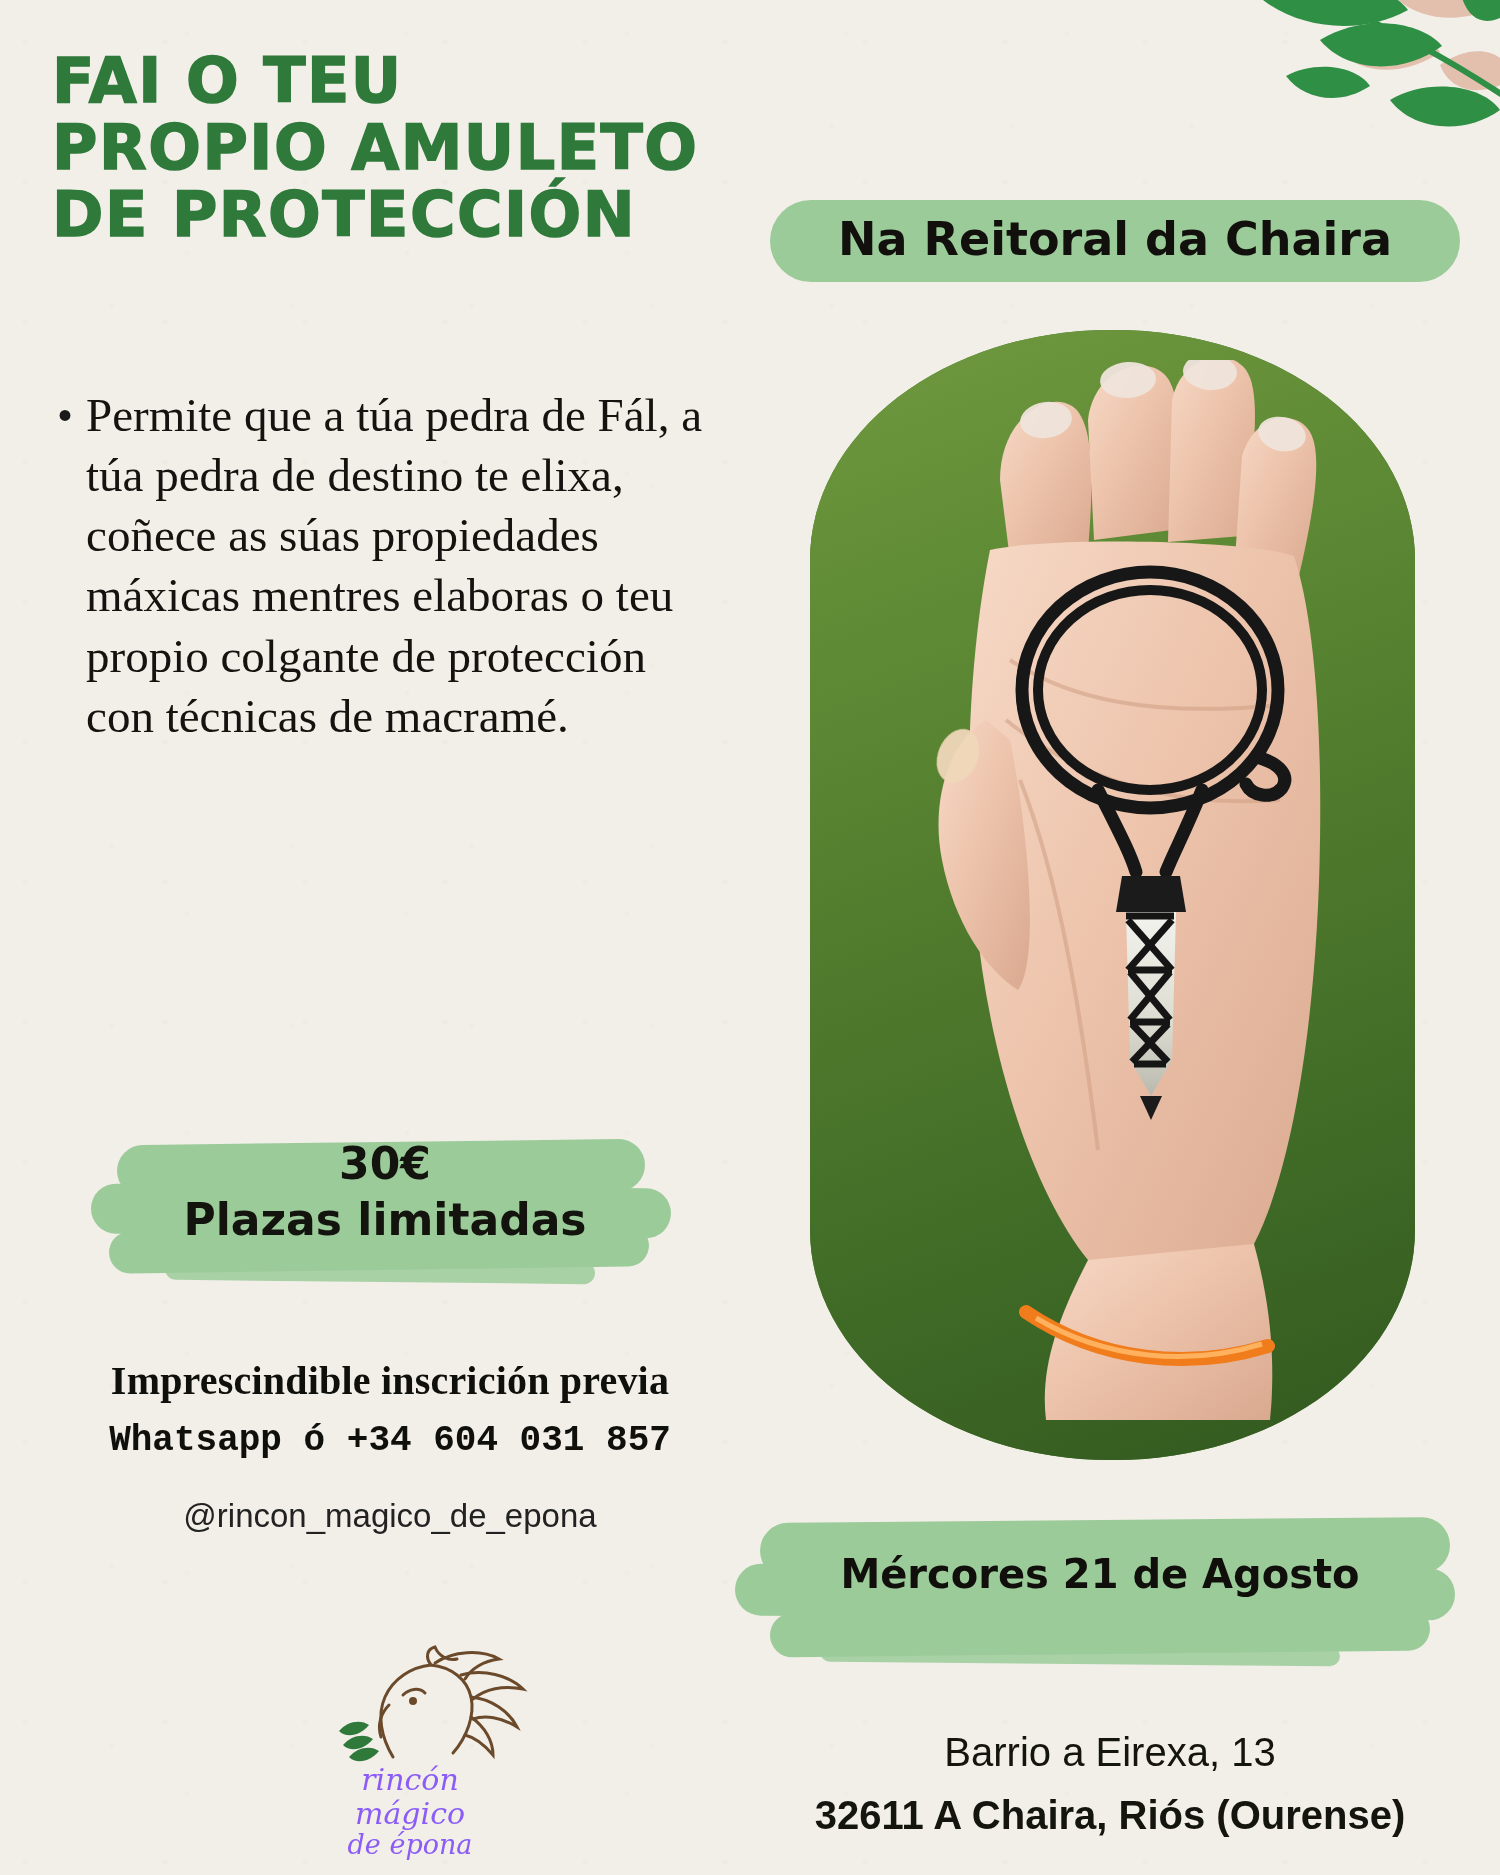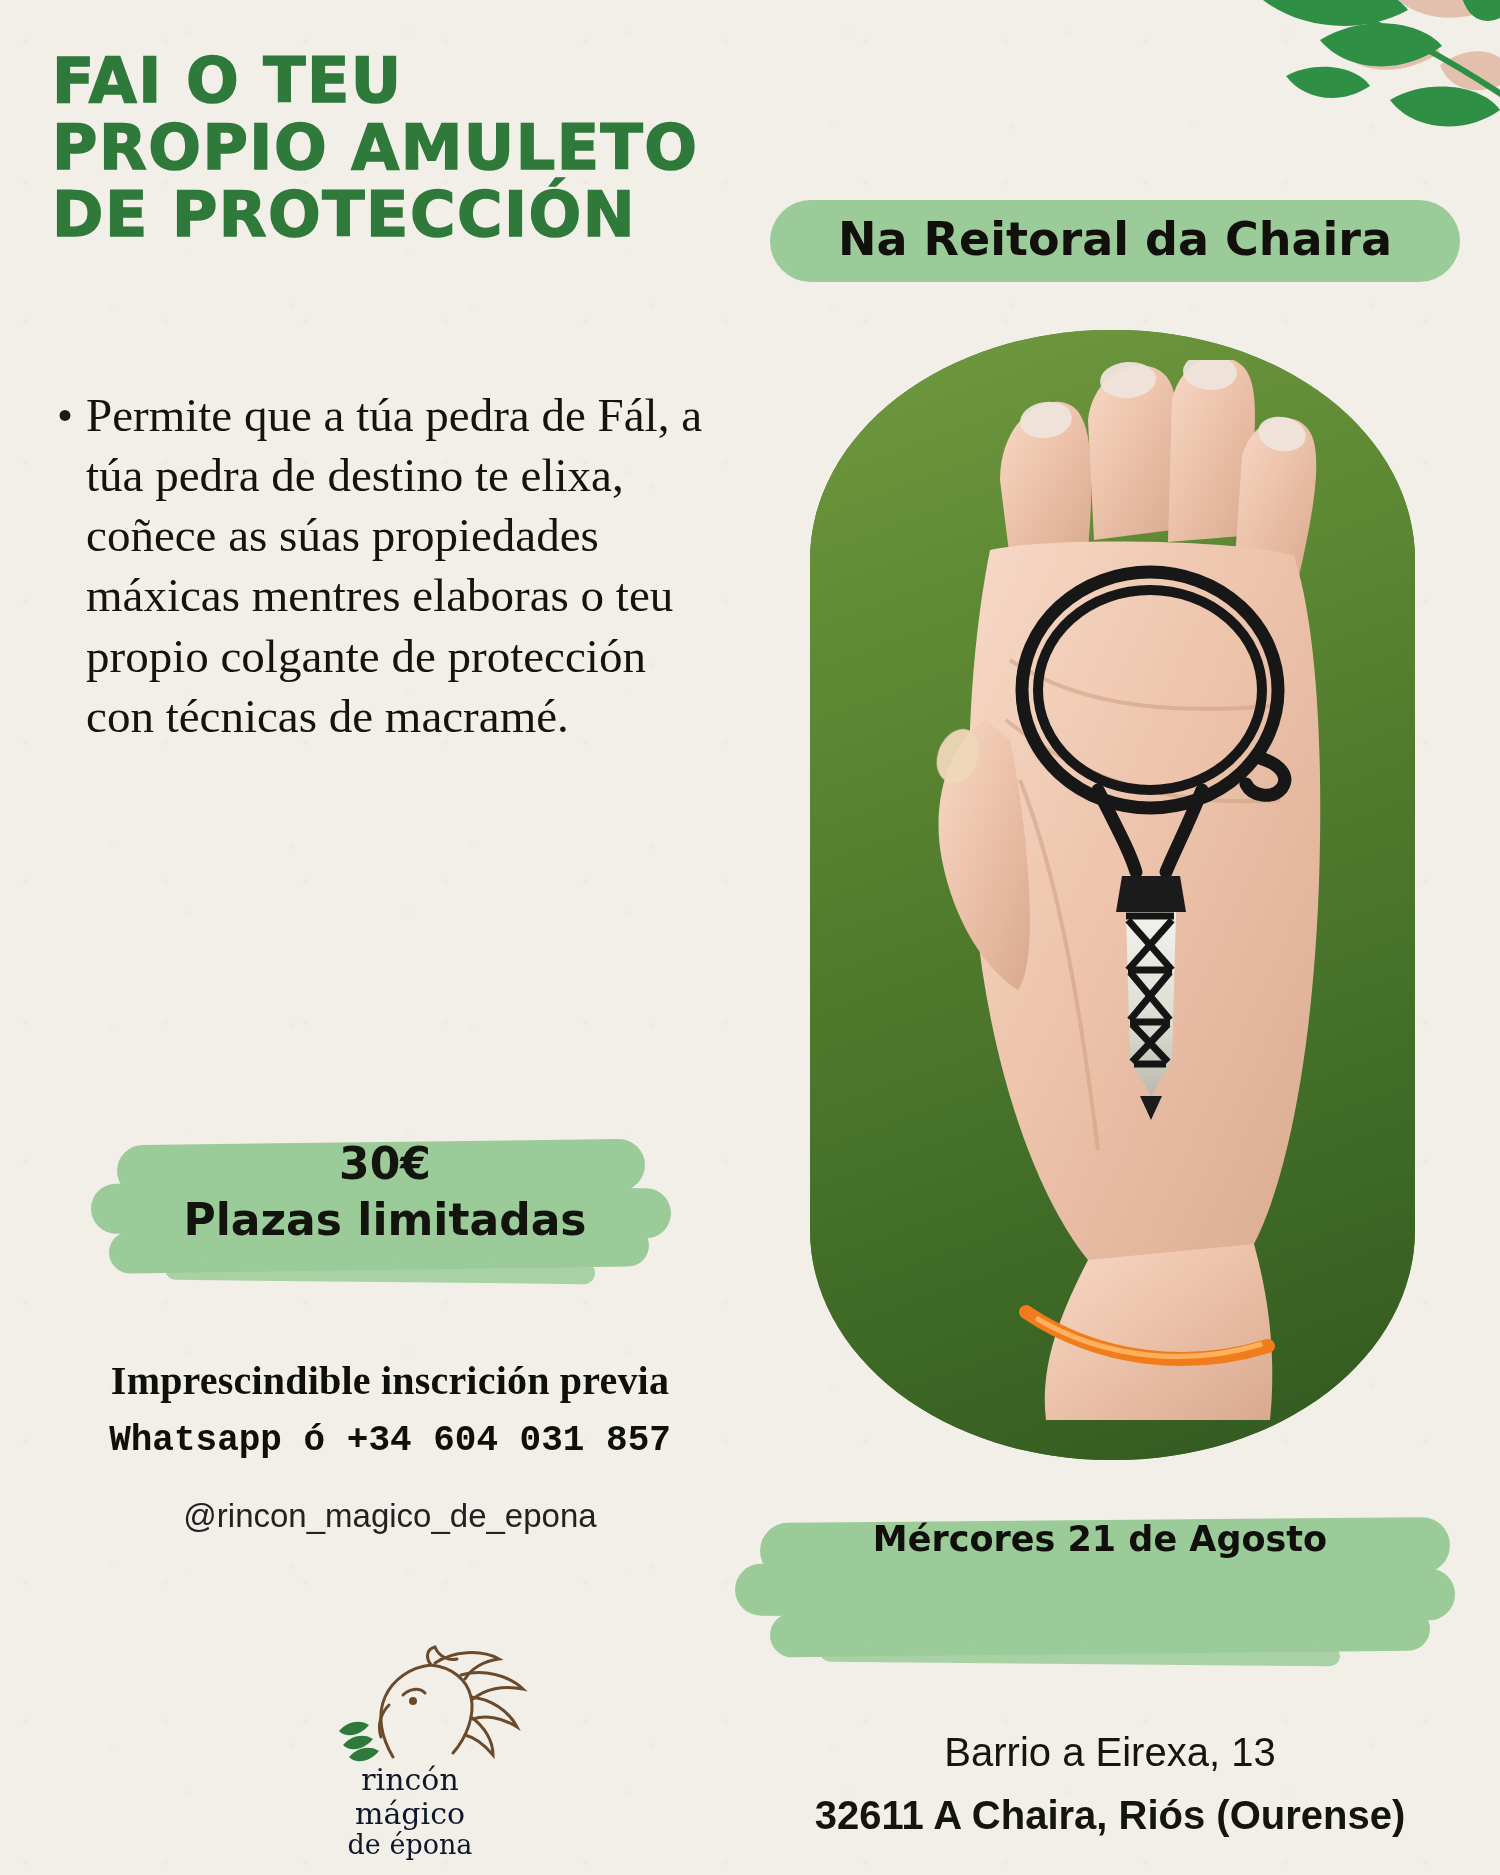--- a/index.html
+++ b/index.html
@@ -157,22 +157,23 @@
     width: 250px;
     height: 215px;
     color: #6b4a2b;
   }
   .logo-text {
     position: absolute;
     left: 0;
     top: 118px;
     width: 250px;
     text-align: center;
-    color: #0f172a;
+    color: #8b5cf6;
     font-family: "DejaVu Serif", serif;
+    font-style: italic;
     line-height: 1.12;
   }
   .logo-l1 { font-size: 30px; }
   .logo-l2 { font-size: 30px; }
   .logo-l3 { font-size: 27px; }
 
   
   .badge-venue {
     position: absolute;
     left: 770px;
@@ -236,21 +237,21 @@
   .date-text {
     position: absolute;
     left: 740px;
     top: 1520px;
     width: 720px;
     text-align: center;
     font-family: "DejaVu Sans", sans-serif;
     font-weight: bold;
     color: #100f0b;
   }
-  .date-l1 { font-size: 35px; line-height: 1.14; }
+  .date-l1 { font-size: 40px; line-height: 1.14; margin-top: 32px; }
   .date-l2 { font-size: 46px; line-height: 1.2; }
 
   .addr {
     position: absolute;
     left: 740px;
     top: 1730px;
     width: 740px;
     text-align: center;
     color: #151510;
     font-family: "Liberation Sans", sans-serif;

